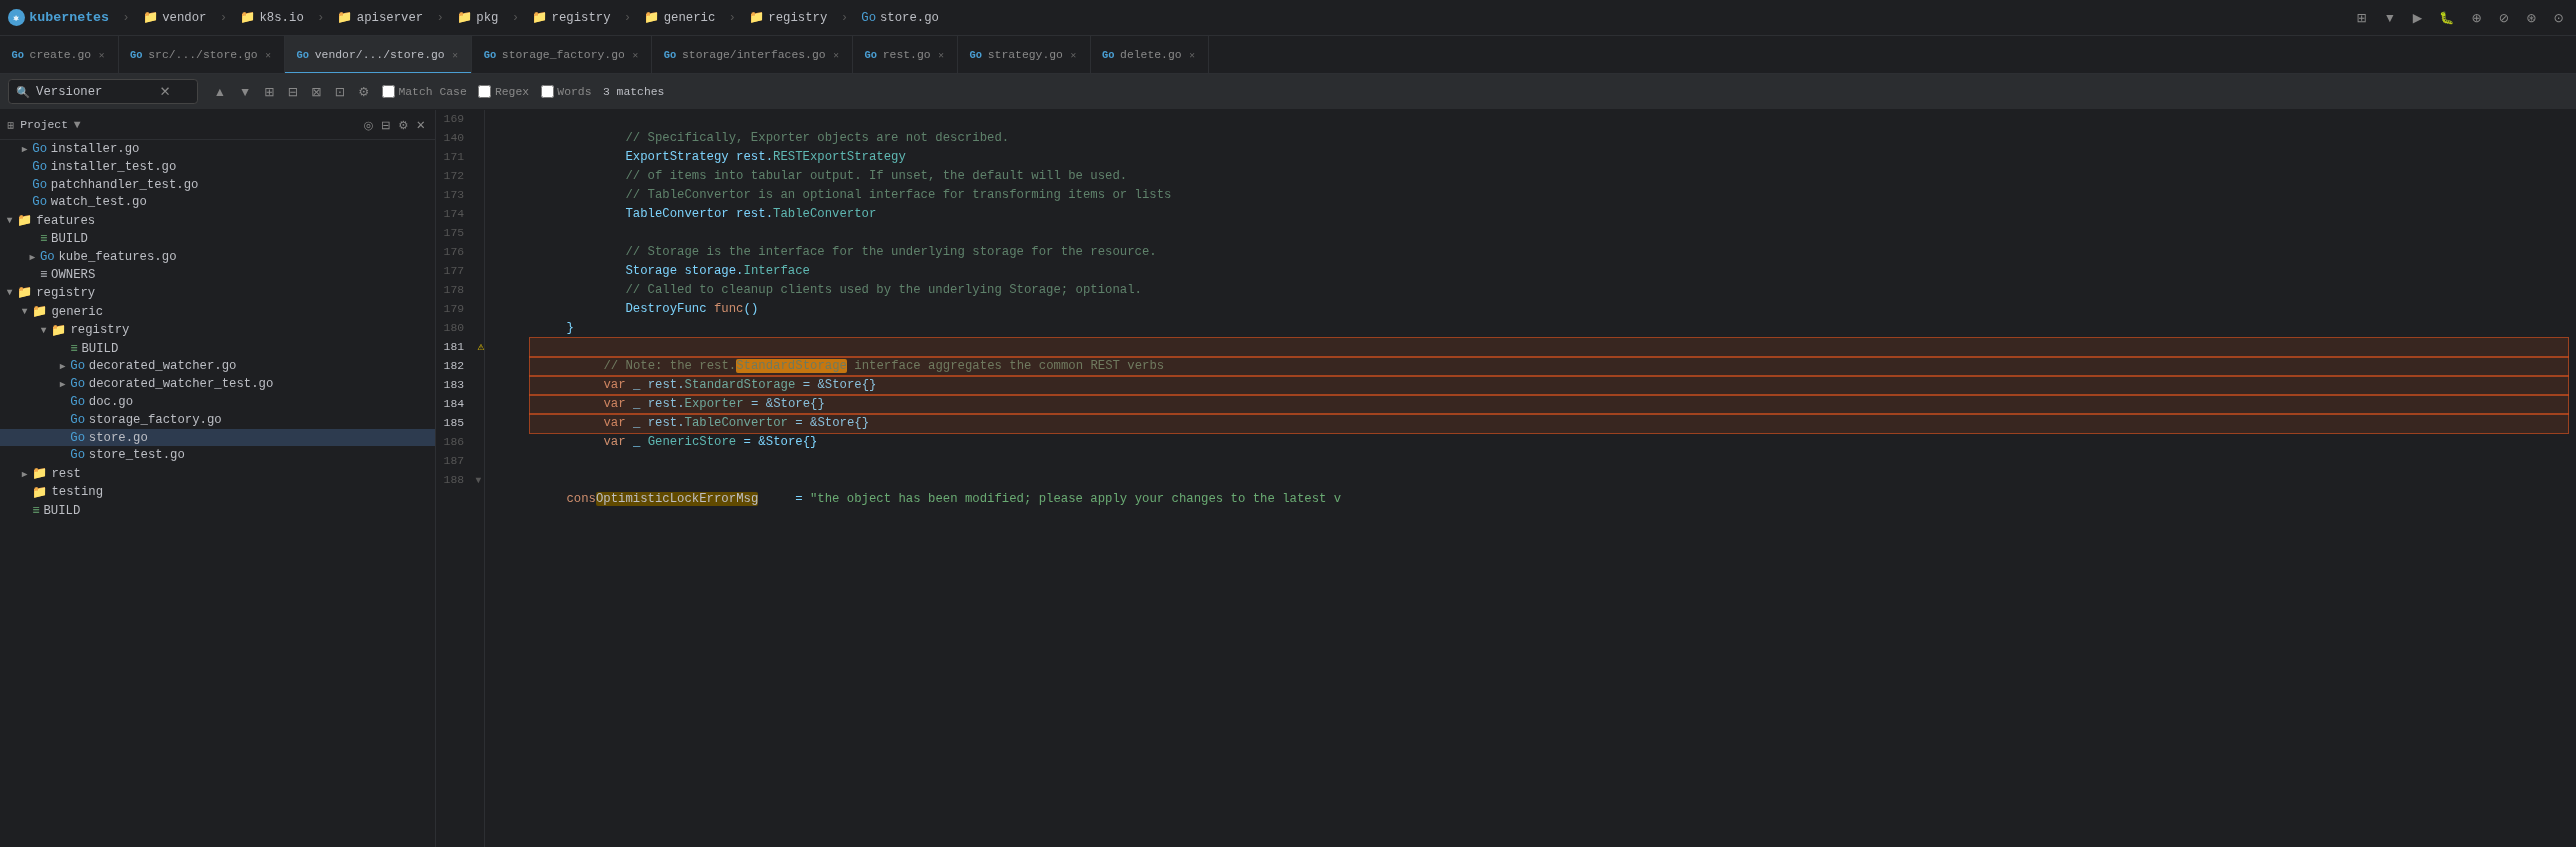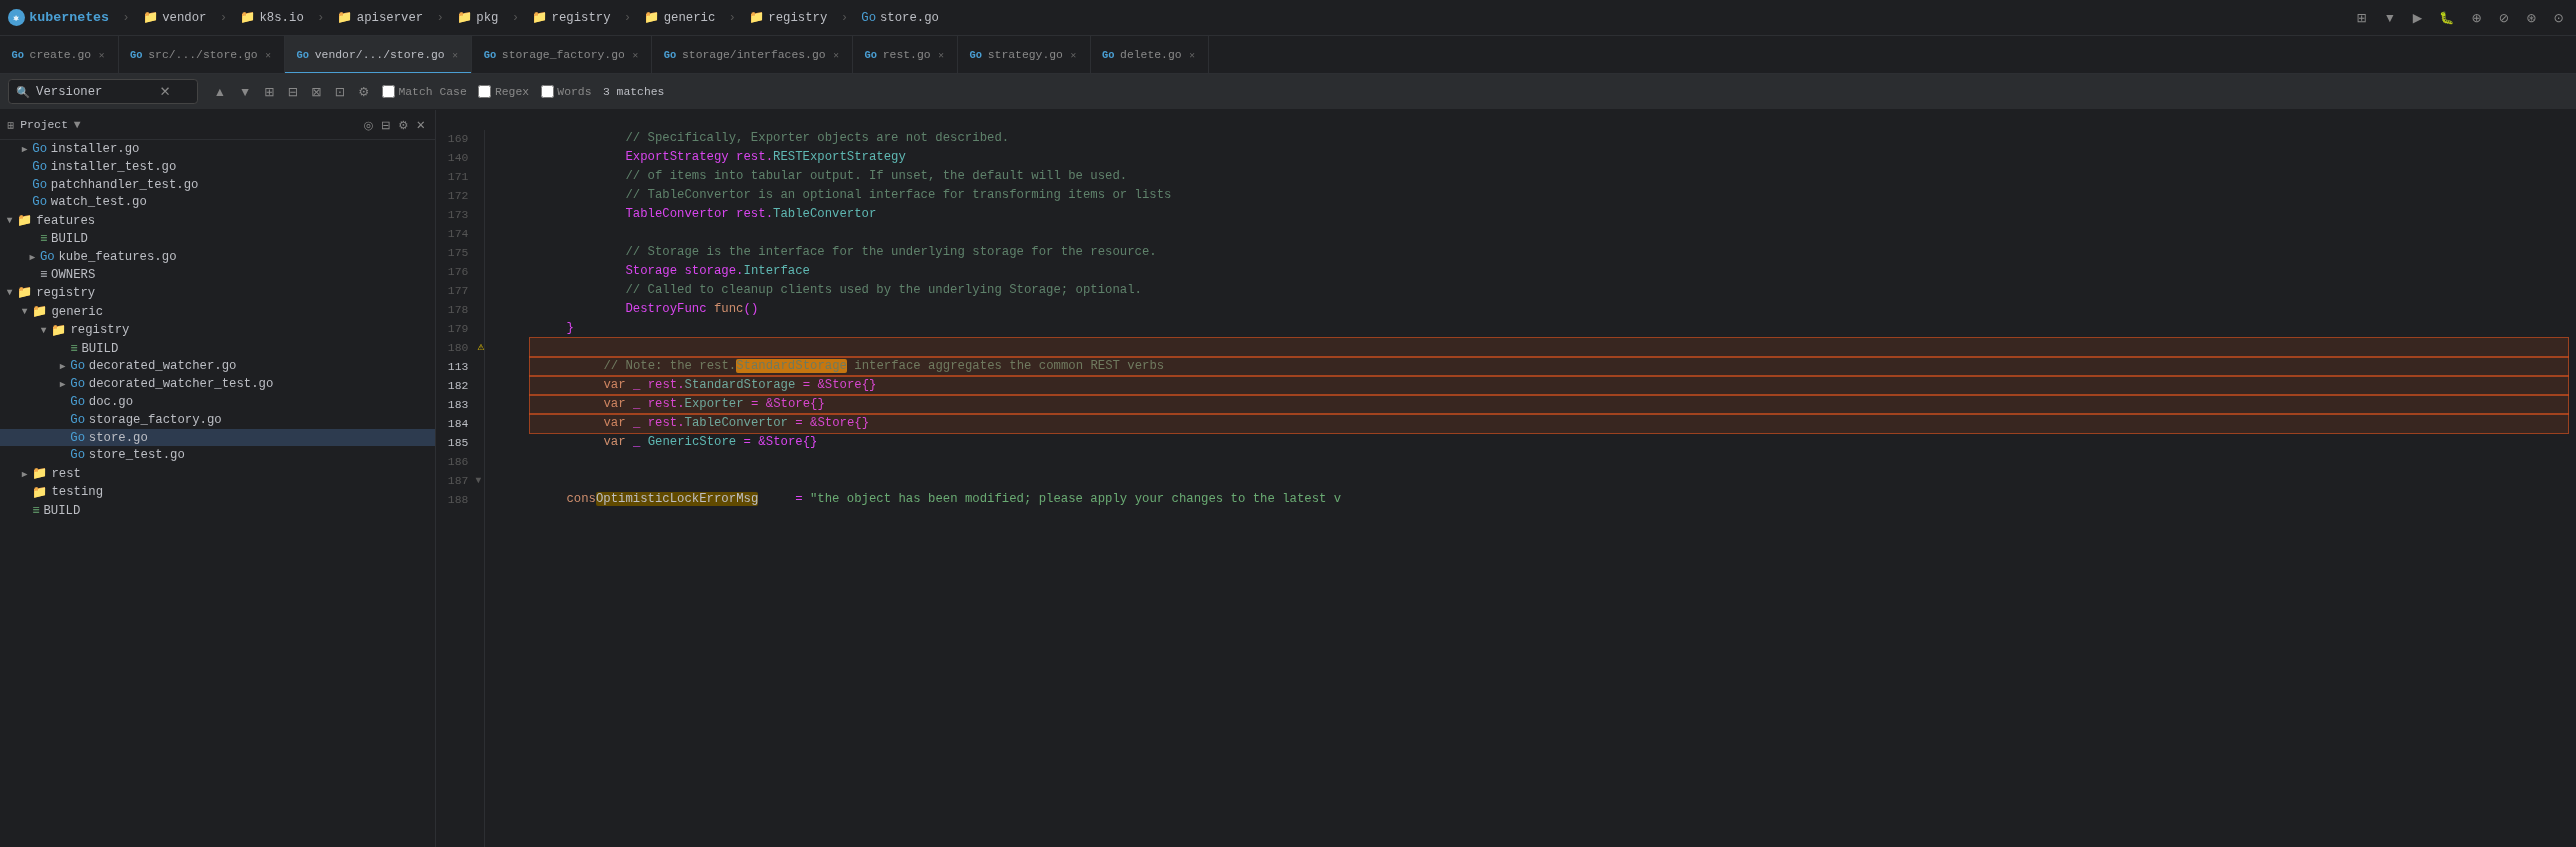--- a/index.html
+++ b/index.html
@@ -188,26 +188,25 @@
     }
     .code-content {
       display: flex;
       min-height: 100%;
     }
     .line-numbers {
       background: #1e1f22;
       color: #555;
       font-size: 12.3px;
       padding: 0 11.4px 0 7.6px;
-      text-align: center;
+      text-align: left;
       user-select: none;
       border-right: 0.9px solid #2d2f33;
       min-width: 49px;
       flex-shrink: 0;
-      margin-top: 20px;
     }
     .line-num {
       height: 19px;
       line-height: 19px;
       font-size: 11.4px;
     }
     .line-num.highlighted { color: #bcbec4; }
     .code-lines {
       flex: 1;
       padding: 0 7.6px;
@@ -222,21 +221,21 @@
     .code-line.selection-box {
       background: rgba(210, 80, 30, 0.15);
       outline: 0.9px solid rgba(210, 80, 30, 0.7);
       margin-left: 37px;
     }
     
     .kw { color: #cf8e6d; }          
     .it { color: #5fb8b3; } 
     .cm { color: #5f826b; }          
     .st { color: #6aab73; }          
-    .pn { color: #d946ef; }          
+    .pn { color: #7dd3fc; }          
     .search-highlight {
       background: #614a00;
       border-radius: 1.9px;
     }
     .search-highlight-current {
       background: #c47d0e;
       border-radius: 1.9px;
     }
 
     ::-webkit-scrollbar { width: 7.6px; height: 7.6px; }
@@ -535,21 +534,21 @@
         <div class="line-num">171</div>
         <div class="line-num">172</div>
         <div class="line-num">173</div>
         <div class="line-num">174</div>
         <div class="line-num">175</div>
         <div class="line-num">176</div>
         <div class="line-num">177</div>
         <div class="line-num">178</div>
         <div class="line-num">179</div>
         <div class="line-num">180</div>
-        <div class="line-num highlighted">113</div>
+        <div class="line-num highlighted">181</div>
         <div class="line-num highlighted">182</div>
         <div class="line-num highlighted">183</div>
         <div class="line-num highlighted">184</div>
         <div class="line-num highlighted">185</div>
         <div class="line-num">186</div>
         <div class="line-num">187</div>
         <div class="line-num">188</div>
       </div>
 
       <div class="code-lines">

